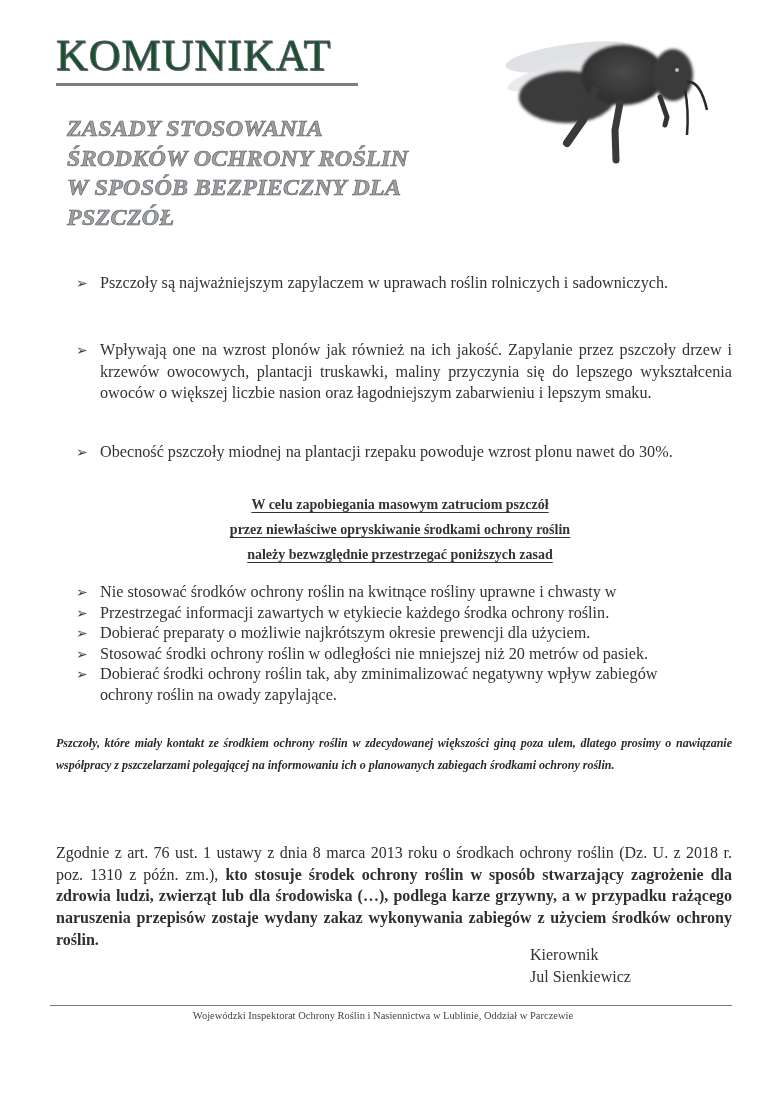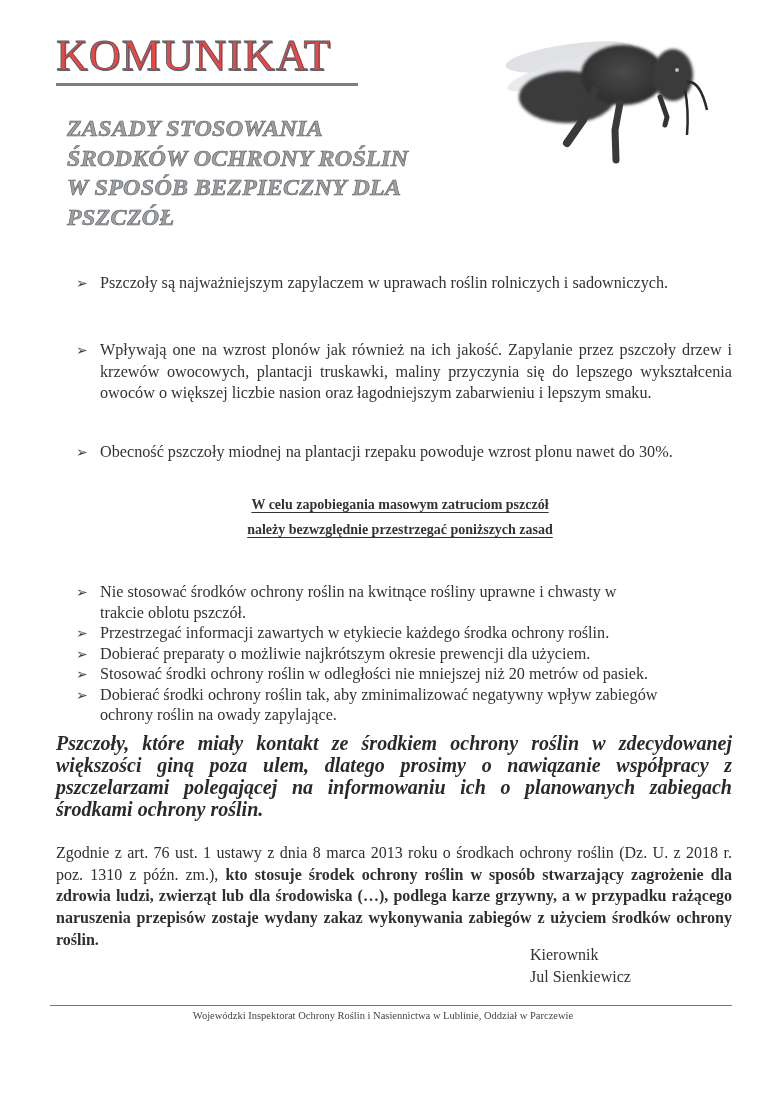--- a/index.html
+++ b/index.html
@@ -5,21 +5,21 @@
     html, body { margin: 0; padding: 0; background: #ffffff; }
     body {
       width: 780px; height: 1103px; position: relative; overflow: hidden;
       font-family: "Liberation Serif", serif; color: #2a2a2a;
     }
     .page { position: absolute; left: 0; top: 0; width: 780px; height: 1103px; }
 
     .title {
       position: absolute; left: 56px; top: 30px;
       font-family: "Liberation Serif", serif; font-size: 44px; letter-spacing: 1px;
-      color: #ef4444; font-weight: normal;
+      color: #14532d; font-weight: normal;
       -webkit-text-stroke: 0.8px #555a5e;
       text-shadow: 1px 1px 0 #6b6f73;
       line-height: 52px;
     }
     .title-underline {
       position: absolute; left: 56px; top: 83px; width: 302px; height: 3px; background: #7b7f83;
     }
 
     .subtitle {
       position: absolute; left: 55px; top: 114px;
@@ -47,21 +47,21 @@
       font-family: "Liberation Serif", serif; font-weight: bold; font-size: 14px; line-height: 25px;
       color: #333; text-decoration: underline; text-underline-offset: 3px;
     }
 
     .rules { top: 582px; line-height: 20.5px; }
     .rules .bullet { text-align: left; }
 
     .italic-para {
       position: absolute; left: 56px; width: 676px; top: 732px;
       font-family: "Liberation Serif", serif; font-weight: bold; font-style: italic;
-      font-size: 20px; line-height: 22px; text-align: justify; color: #2a2a2a;
+      font-size: 12px; line-height: 22px; text-align: justify; color: #2a2a2a;
     }
 
     .legal {
       position: absolute; left: 56px; width: 676px; top: 842px;
       font-size: 16px; line-height: 21.7px; text-align: justify; color: #2f2f2f;
     }
     .legal b { font-weight: bold; }
 
     .signature {
       position: absolute; left: 530px; width: 150px; top: 944px; text-align: left;
@@ -130,28 +130,28 @@
 
   <div class="bullets b3">
     <div class="bullet">
       <span class="arrow">➢</span>
       <span>Obecność pszczoły miodnej na plantacji rzepaku powoduje wzrost plonu nawet do 30%.</span>
     </div>
   </div>
 
   <div class="heading">
     <div>W celu zapobiegania masowym zatruciom pszczół</div>
+    <div>przez niewłaściwe opryskiwanie środkami ochrony roślin</div>
     <div>należy bezwzględnie przestrzegać poniższych zasad</div>
   </div>
 
   <div class="bullets rules">
     <div class="bullet">
       <span class="arrow">➢</span>
       <div>Nie stosować środków ochrony roślin na kwitnące rośliny uprawne i chwasty w</div>
-      <div>trakcie oblotu pszczół.</div>
     </div>
     <div class="bullet">
       <span class="arrow">➢</span>
       <div>Przestrzegać informacji zawartych w etykiecie każdego środka ochrony roślin.</div>
     </div>
     <div class="bullet">
       <span class="arrow">➢</span>
       <div>Dobierać preparaty o możliwie najkrótszym okresie prewencji dla użyciem.</div>
     </div>
     <div class="bullet">

